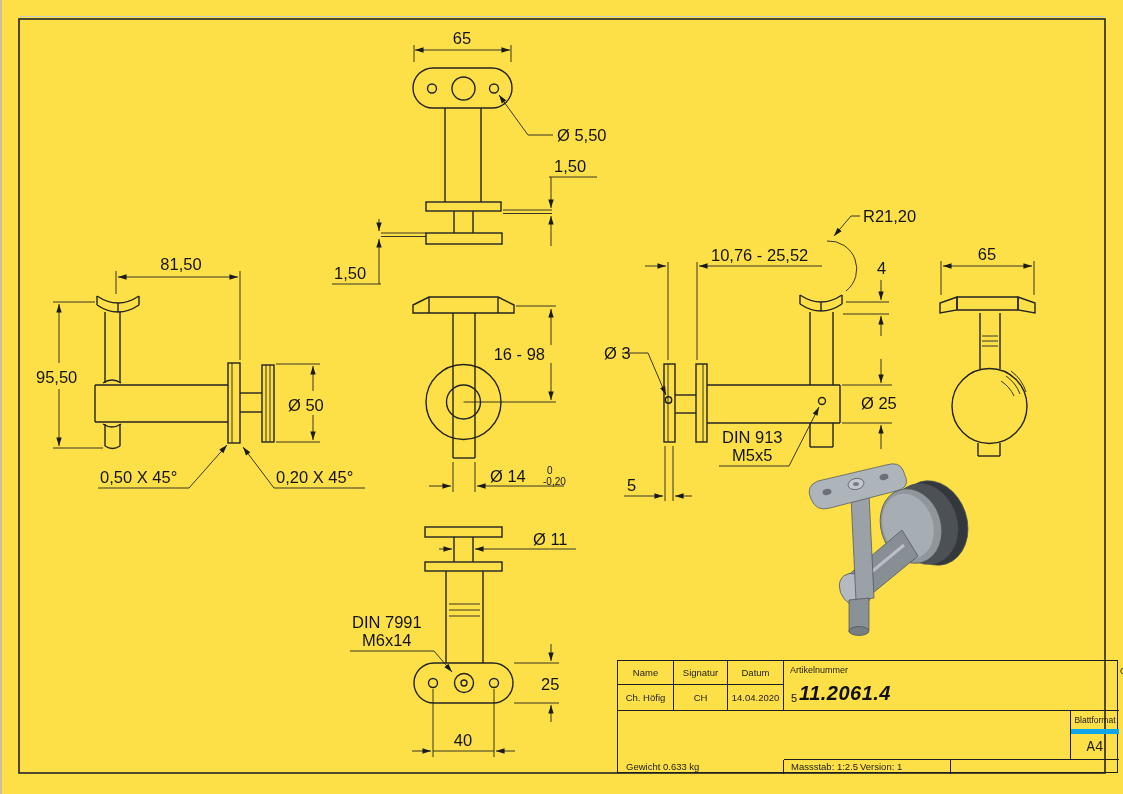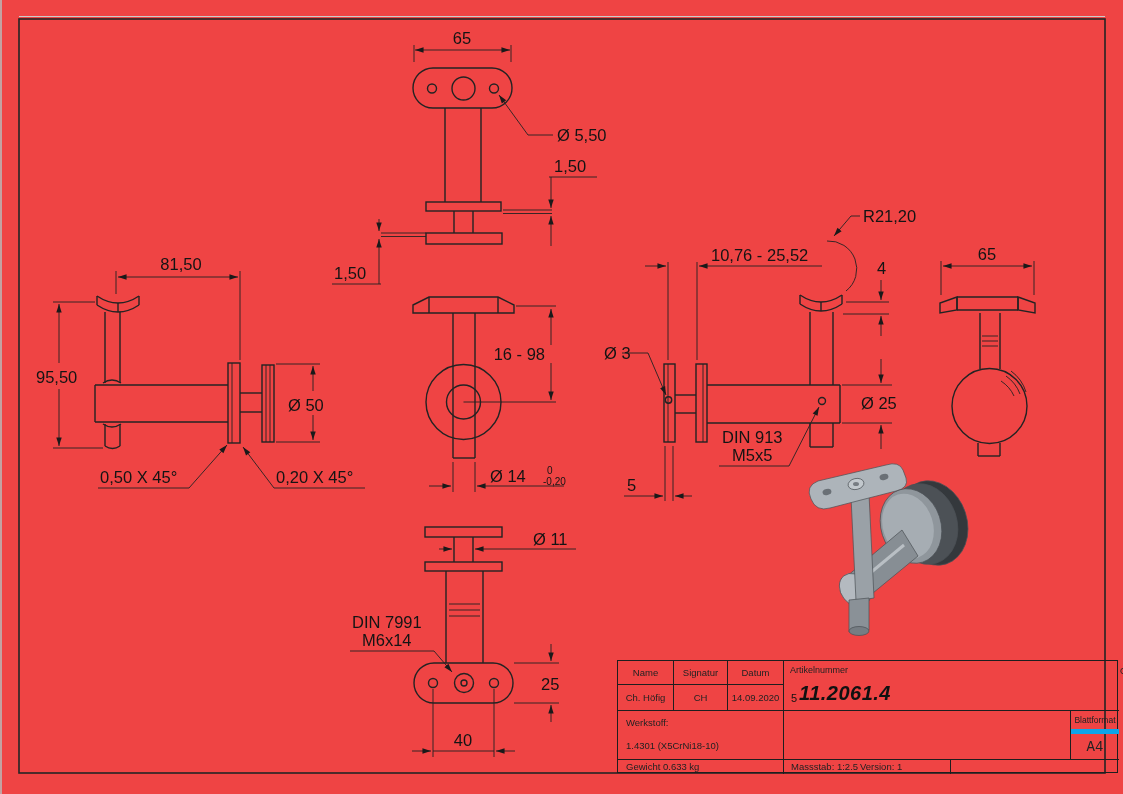--- a/index.html
+++ b/index.html
@@ -1,16 +1,16 @@
 <!DOCTYPE html>
 <html><head>
 <meta charset="utf-8">
 <style>
   html,body{margin:0;padding:0;background:#ffffff;}
-  .page{position:relative;width:1123px;height:794px;background:#ef4444;overflow:hidden;
+  .page{position:relative;width:1123px;height:794px;background:#fde047;overflow:hidden;
         font-family:"Liberation Sans",sans-serif;}
   svg{position:absolute;left:0;top:0;}
   svg text{font-family:"Liberation Sans",sans-serif;fill:#141414;font-size:16.5px;}
   svg text.sm{font-size:10px;}
   .ol{stroke:#232323;stroke-width:1.4;fill:none;}
   .tl{stroke:#232323;stroke-width:0.9;fill:none;}
   .iso{stroke:#4b5055;stroke-width:0.7;}
   
   .tb{position:absolute;left:617px;top:660px;width:501px;height:113px;
       box-sizing:border-box;border:1.4px solid #1e1e1e;font-size:9.5px;color:#222;}
@@ -300,34 +300,30 @@
   </g>
 </svg>
 
 <div class="tb">
   <div class="cell bR bB ctr" style="left:0;top:0;width:56px;height:24px;">Name</div>
   <div class="cell bR bB ctr" style="left:56px;top:0;width:54px;height:24px;">Signatur</div>
   <div class="cell bR bB ctr" style="left:110px;top:0;width:56px;height:24px;text-align:right;">Datum</div>
 
   <div class="cell bR bB ctr" style="left:0;top:24px;width:56px;height:26px;">Ch. Höfig</div>
   <div class="cell bR bB ctr" style="left:56px;top:24px;width:54px;height:26px;">CH</div>
-  <div class="cell bR bB ctr" style="left:110px;top:24px;width:56px;height:26px;">14.09.2020</div>
+  <div class="cell bR bB ctr" style="left:110px;top:24px;width:56px;height:26px;">14.04.2020</div>
 
   <div class="cell bB" style="left:166px;top:0;width:335px;height:50px;">
     <span style="position:absolute;left:6px;top:4px;font-size:9px;">Artikelnummer</span>
     <span style="position:absolute;left:336px;top:5px;font-size:9px;">Oberfläche:</span>
 
     <span class="artpre" style="position:absolute;left:7px;top:31px;">5</span>
     <span class="artnum" style="position:absolute;left:15px;top:21px;">11.2061.4</span>
   </div>
 
-  <div class="cell bR bB" style="left:0;top:50px;width:166px;height:49px;">
-    <span style="position:absolute;left:8px;top:6px;">Werkstoff:</span>
-    <span style="position:absolute;left:8px;top:29px;">1.4301 (X5CrNi18-10)</span>
-  </div>
   <div class="cell bR bB" style="left:166px;top:50px;width:287px;height:49px;"></div>
   <div class="cell bB ctr" style="left:453px;top:50px;width:48px;height:23px;border-bottom:5px solid #0ea5e9;font-size:8.5px;">Blattformat</div>
   <div class="cell bB ctr" style="left:453px;top:73px;width:48px;height:26px;font-size:14px;font-family:Liberation Mono, monospace;">A4</div>
 
   <div class="cell bR" style="left:0;top:99px;width:166px;height:14px;line-height:13px;padding-left:8px;">Gewicht 0.633 kg</div>
   <div class="cell bR" style="left:166px;top:99px;width:167px;height:14px;line-height:13px;">
     <span style="position:absolute;left:7px;">Massstab: 1:2.5</span>
     <span style="position:absolute;left:76px;">Version: 1</span>
   </div>
   <div class="cell" style="left:333px;top:99px;width:168px;height:14px;line-height:13px;padding-left:7px;margin-top:40px;">Blatt 1 von 8</div>

